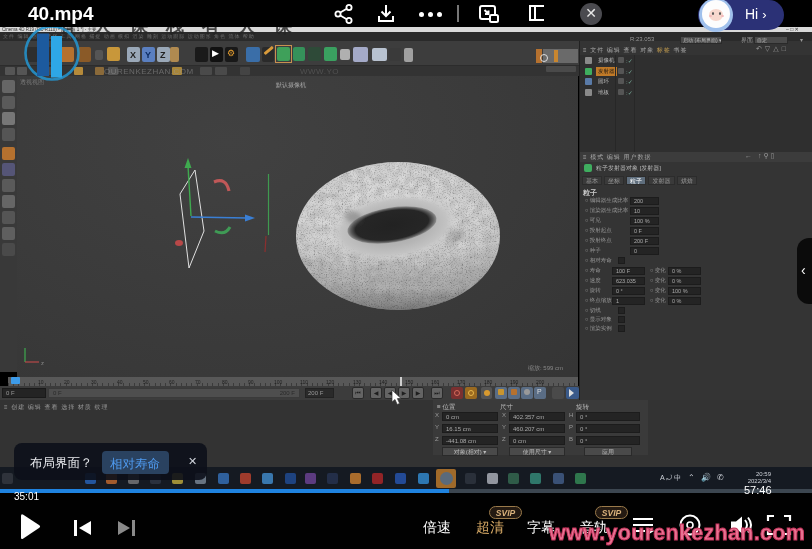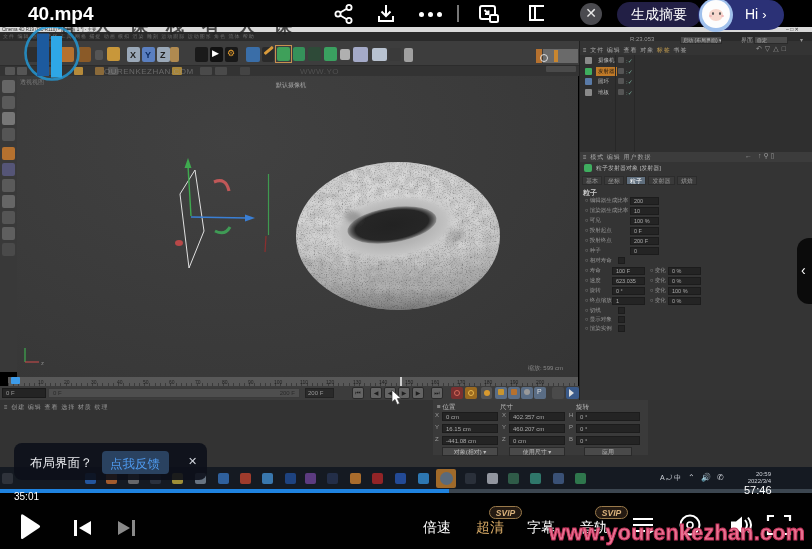--- a/index.html
+++ b/index.html
@@ -37,21 +37,20 @@
 <rect x="13" y="12" width="8" height="7" rx="1.5" fill="#000"></rect>
         </g>
       </svg>
       <svg class="abs" style="left:524px;top:3px" width="24" height="22" viewBox="0 0 24 22">
 <g stroke="#fff" stroke-width="2" fill="none">
 <path d="M20 3 H6 V17 H20"></path>
           <line x1="11" y1="3" x2="11" y2="17"></line>
         </g>
       </svg>
       <div class="abs" style="left:580px;top:3px;width:22px;height:22px;border-radius:50%;background:#4a4a4f;color:#e8e8e8;font-size:14px;text-align:center;line-height:21px;">✕</div>
-      <div class="abs" style="left:617px;top:2px;width:84px;height:25px;border-radius:13px;background:#221f45;color:#fff;font-size:14px;text-align:center;line-height:25px;">生成摘要</div>
       <div class="abs" style="left:698px;top:0px;width:86px;height:30px;border-radius:16px;background:#2b3176;"></div>
       <div class="abs" style="left:699px;top:-2px;width:34px;height:34px;border-radius:50%;background:#9fc0ec;overflow:hidden;">
         <div class="abs" style="left:3px;top:2px;width:28px;height:28px;border-radius:50%;background:#fdfdfd;"></div>
         <div class="abs" style="left:10px;top:11px;width:14px;height:12px;border-radius:48%;background:#f8d8ce;"></div>
         <div class="abs" style="left:13px;top:14px;width:2px;height:3px;border-radius:50%;background:#555;"></div>
         <div class="abs" style="left:20px;top:14px;width:2px;height:3px;border-radius:50%;background:#555;"></div>
         <div class="abs" style="left:10px;top:17px;width:3px;height:2px;border-radius:50%;background:#f3b8ba;"></div>
         <div class="abs" style="left:22px;top:17px;width:3px;height:2px;border-radius:50%;background:#f3b8ba;"></div>
       </div>
       <div class="abs" style="left:745px;top:6px;color:#fff;font-size:14px;">Hi <span style="font-size:13px;">›</span></div>
@@ -442,16 +441,16 @@
 <path d="M2 8 V3 h6"></path>
         <path d="M18 3 h6 v5"></path>
         <path d="M24 16 v5 h-6"></path>
         <path d="M8 21 H2 v-5"></path>
       </g>
     </svg>
     <div class="abs" style="left:549px;top:521px;font-size:21.5px;font-weight:bold;color:#e87392;-webkit-text-stroke:0.9px #c8355e;z-index:22;letter-spacing:0.3px;">www.yourenkezhan.com</div>
     <div class="abs" style="left:14px;top:443px;width:193px;height:37px;border-radius:8px;background:rgba(12,16,26,0.9);z-index:25;"></div>
     <div class="abs" style="left:30px;top:455px;font-size:12.5px;color:#e8eaee;z-index:26;">布局界面？</div>
     <div class="abs" style="left:102px;top:451px;width:67px;height:23px;border-radius:4px;background:#2a4260;z-index:26;"></div>
-    <div class="abs" style="left:110px;top:456px;font-size:12.5px;color:#4f9bf0;z-index:27;">点我反馈</div>
+    <div class="abs" style="left:110px;top:456px;font-size:12.5px;color:#4f9bf0;z-index:27;">相对寿命</div>
     <div class="abs" style="left:188px;top:455px;font-size:11px;color:#cfd3da;z-index:27;">✕</div>
     <div class="abs" style="left:797px;top:238px;width:15px;height:66px;border-radius:12px 0 0 12px;background:#0b0b0b;z-index:25;"></div>
     <div class="abs" style="left:801px;top:262px;font-size:14px;color:#fff;z-index:26;">‹</div>
 </div>
 </body></html>

